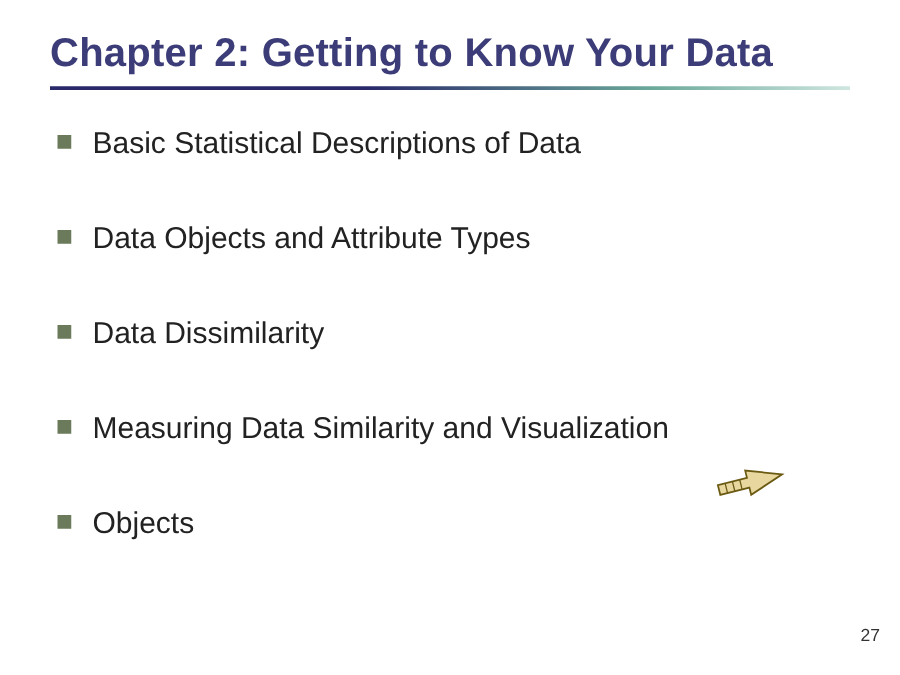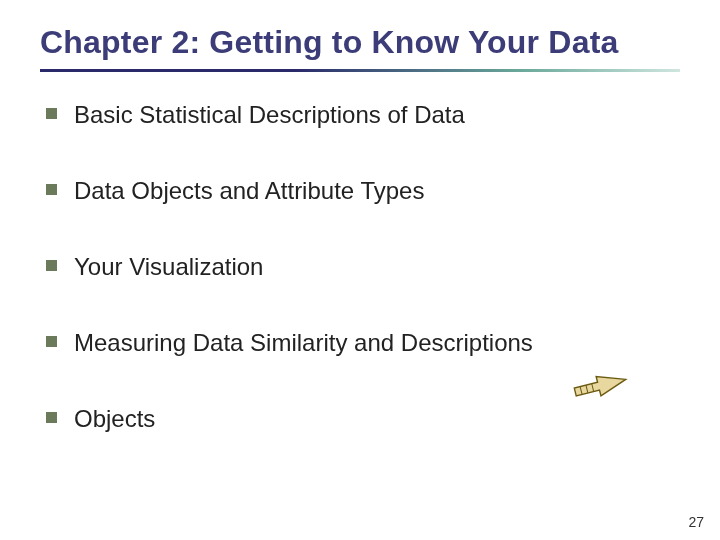--- a/index.html
+++ b/index.html
@@ -58,39 +58,39 @@
   .arrow-wrap {
     position: absolute;
     left: 570px;
     top: 372px;
     width: 60px;
     height: 40px;
   }
   .pagenum {
     position: absolute;
     right: 16px;
-    bottom: 10px;
+    bottom: 24px;
     font-size: 14px;
     color: #333;
   }
 </style>
 </head>
 <body>
 
 <div class="slide">
 
   <h1 class="title">Chapter 2: Getting to Know Your Data</h1>
 
   <div class="rule"></div>
 
   <ul class="bullets">
     <li>Basic Statistical Descriptions of Data</li>
     <li>Data Objects and Attribute Types</li>
-    <li>Your Visualization</li>
-    <li>Measuring Data Similarity and Descriptions</li>
+    <li>Data Dissimilarity</li>
+    <li>Measuring Data Similarity and Visualization</li>
     <li>Objects</li>
   </ul>
 
   <div class="arrow-wrap">
     <svg viewBox="0 0 60 40" width="60" height="40">
       <g transform="rotate(-14 30 20)">
         <polygon points="58,14 30,4 30,10 6,10 6,18 30,18 30,24" fill="#e8d8a0" stroke="#6b5a12" stroke-width="1.4"></polygon>
         <line x1="12" y1="10" x2="12" y2="18" stroke="#6b5a12" stroke-width="1"></line>
         <line x1="18" y1="10" x2="18" y2="18" stroke="#6b5a12" stroke-width="1"></line>
         <line x1="24" y1="10" x2="24" y2="18" stroke="#6b5a12" stroke-width="1"></line>

